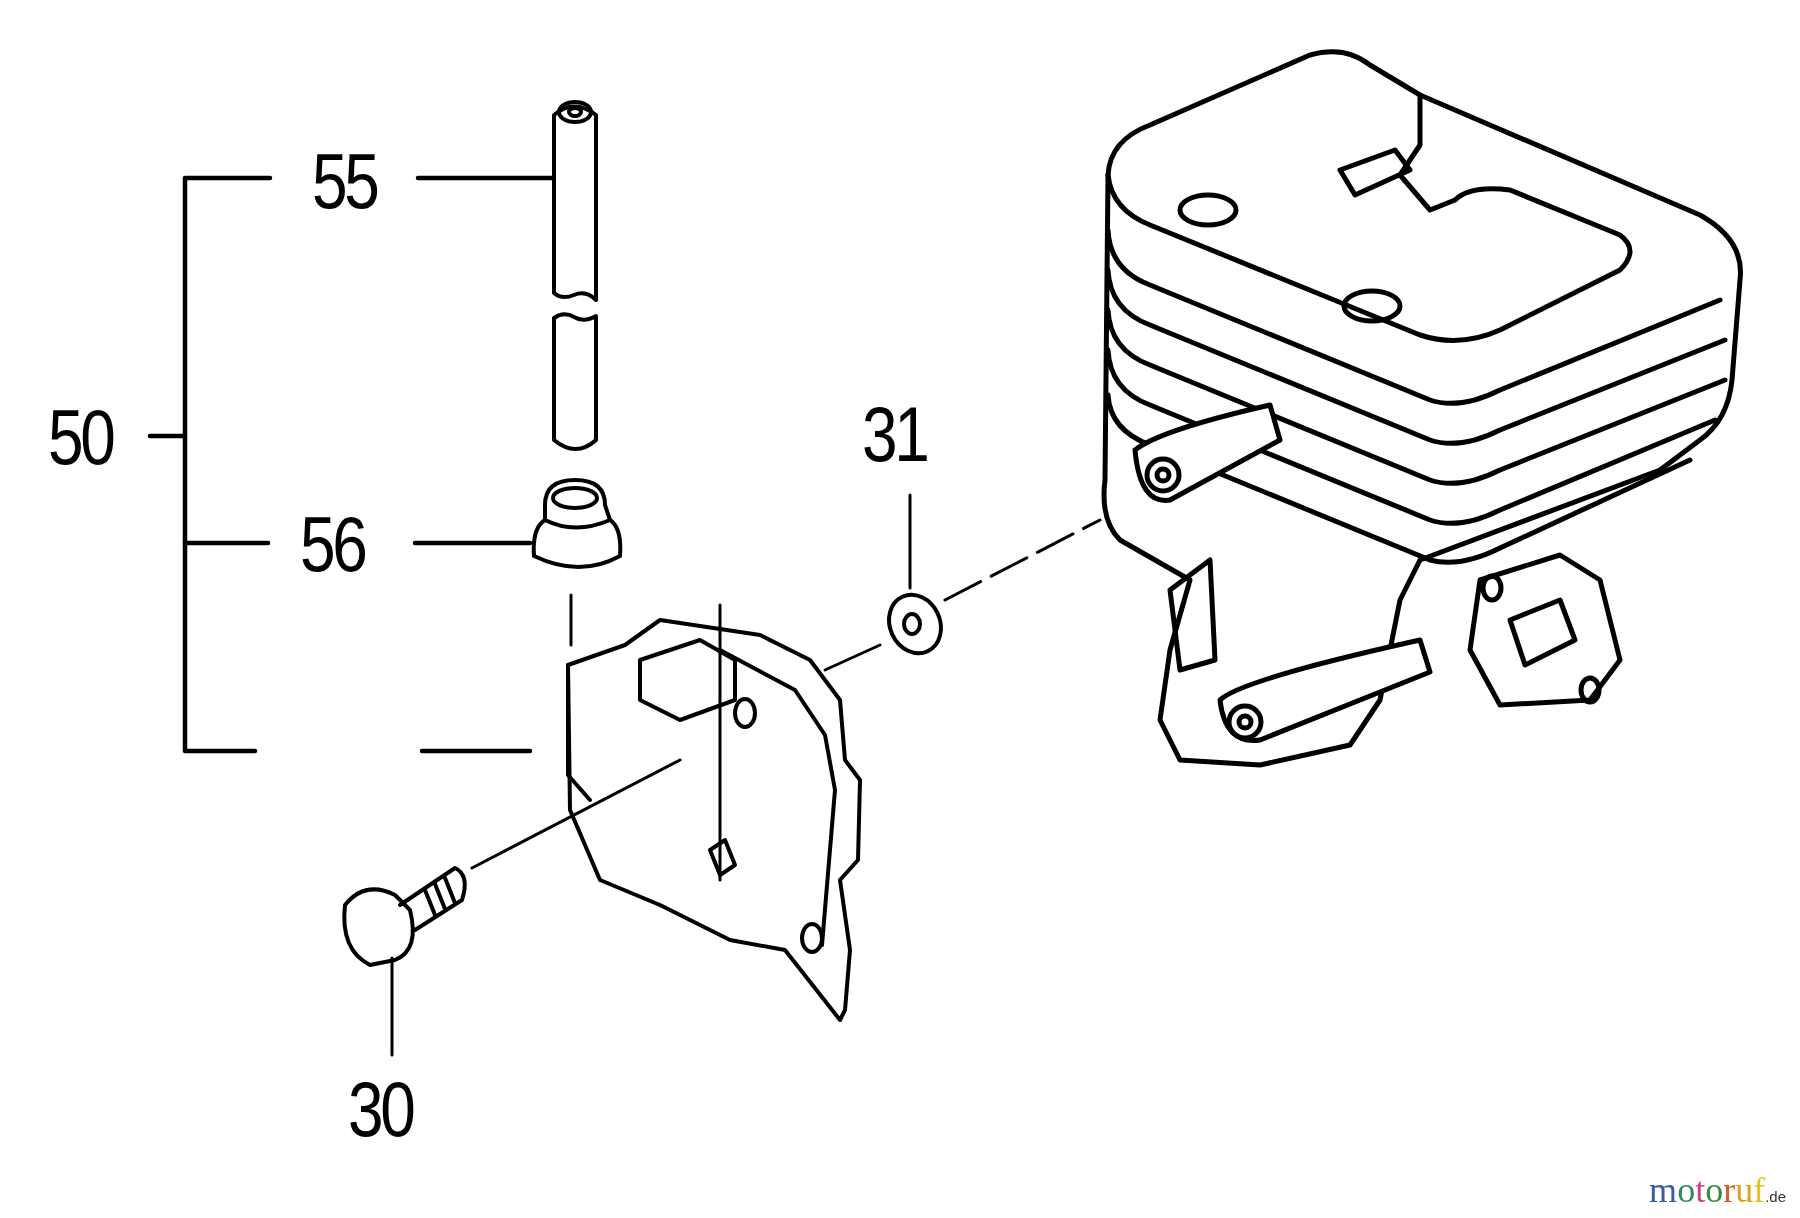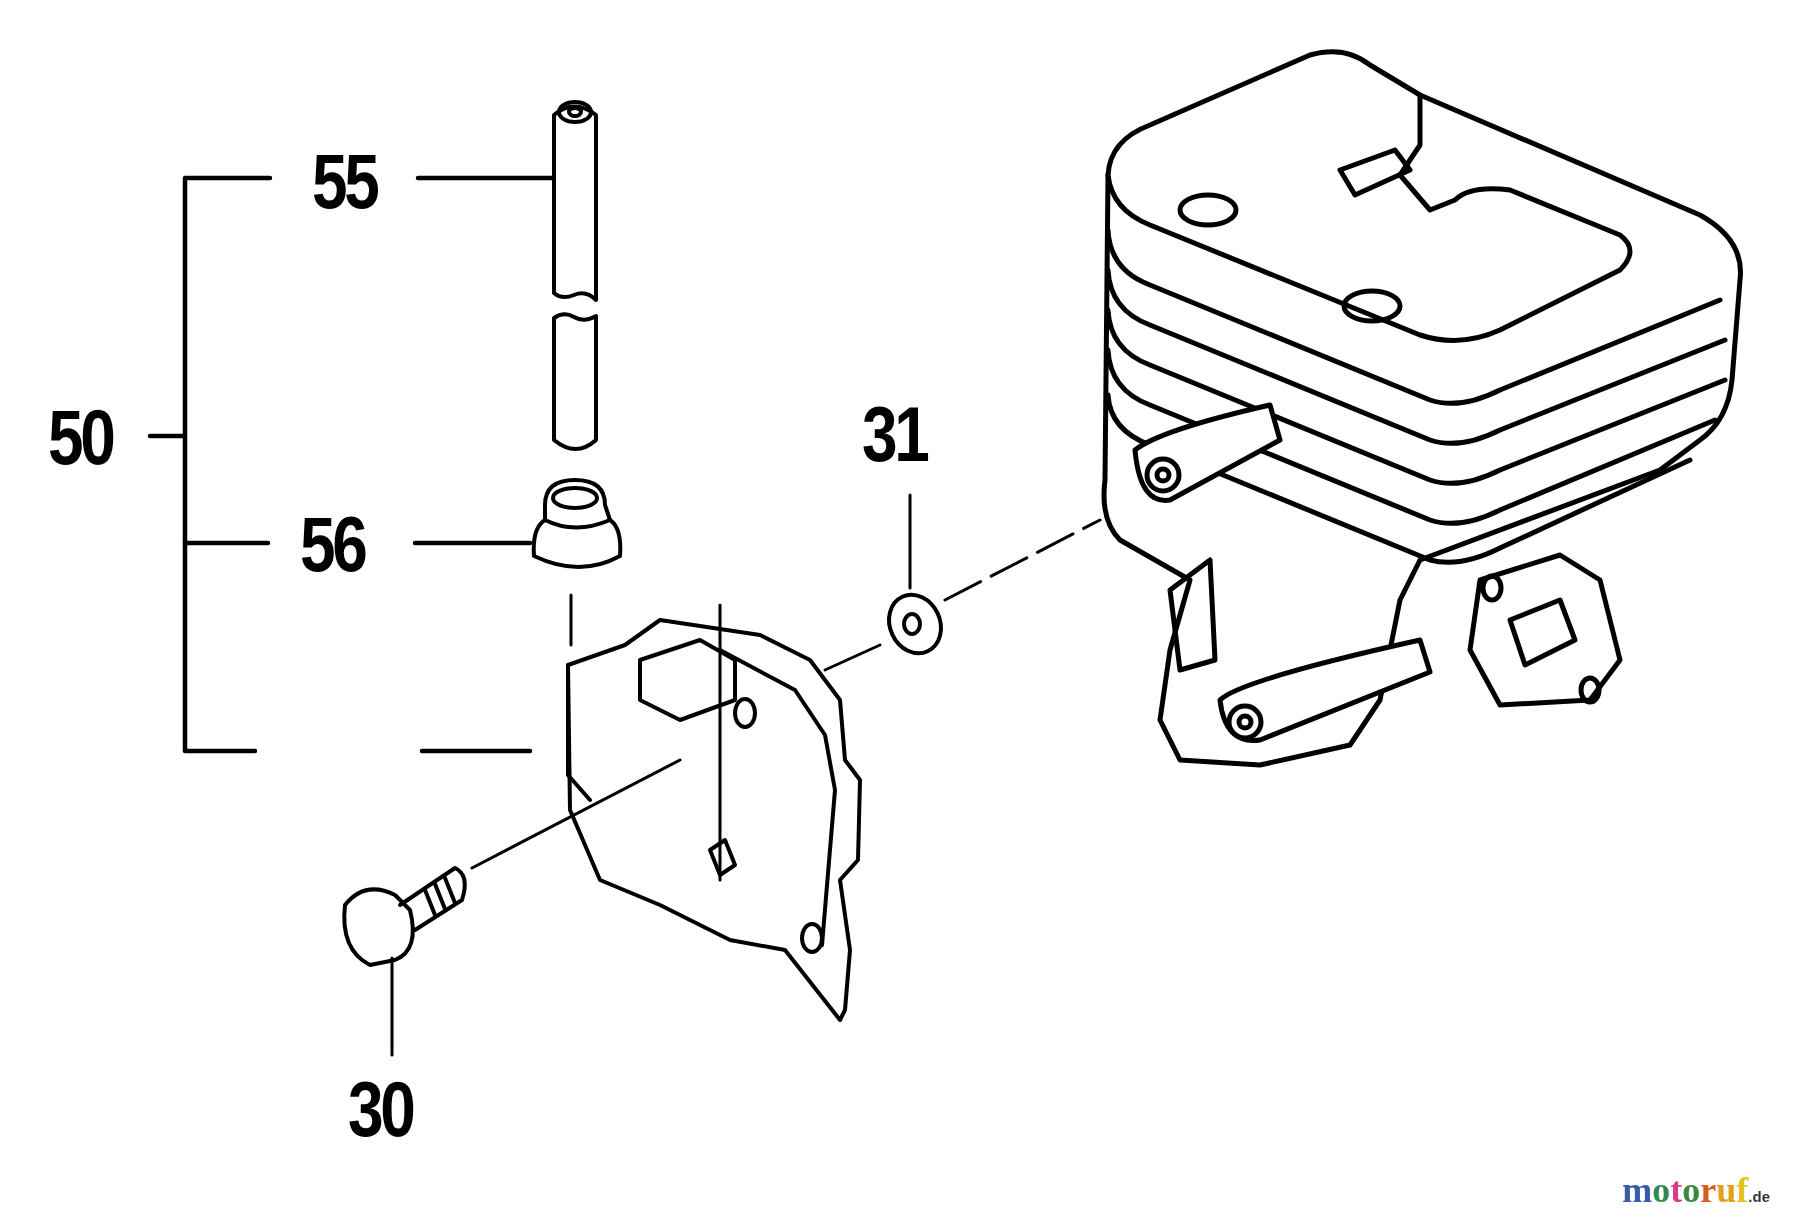--- a/index.html
+++ b/index.html
@@ -1,19 +1,19 @@
 <!DOCTYPE html>
 <html><head>
 <meta charset="utf-8">
 <style>
   html,body{margin:0;padding:0;background:#ffffff;}
-  #stage{position:relative;width:1800px;height:1218px;background:#fff;overflow:hidden;font-family:"Liberation Sans",sans-serif;font-weight:bold;}
+  #stage{position:relative;width:1800px;height:1218px;background:#fff;overflow:hidden;font-family:"Liberation Sans",sans-serif;}
   svg{position:absolute;left:0;top:0;}
   .lbl{position:absolute;font-family:"Liberation Sans",sans-serif;font-size:78px;color:#000;letter-spacing:-4px;transform:scaleX(0.82);transform-origin:left top;line-height:1;}
-  #logo{position:absolute;right:30px;bottom:10px;font-family:"Liberation Serif",serif;font-size:36px;line-height:1;}
+  #logo{position:absolute;right:14px;bottom:10px;font-family:"Liberation Serif",serif;font-size:36px;line-height:1;}
   #logo span{display:inline-block;}
   #logo .tld{font-family:"Liberation Sans",sans-serif;font-size:15px;color:#333;}
 </style>
 </head>
 <body>
 
 <div id="stage">
   <svg width="1800" height="1218" viewBox="0 0 1800 1218" fill="none" stroke="#000" stroke-width="4" stroke-linejoin="round" stroke-linecap="round">
 
     <g stroke-width="4.5">

